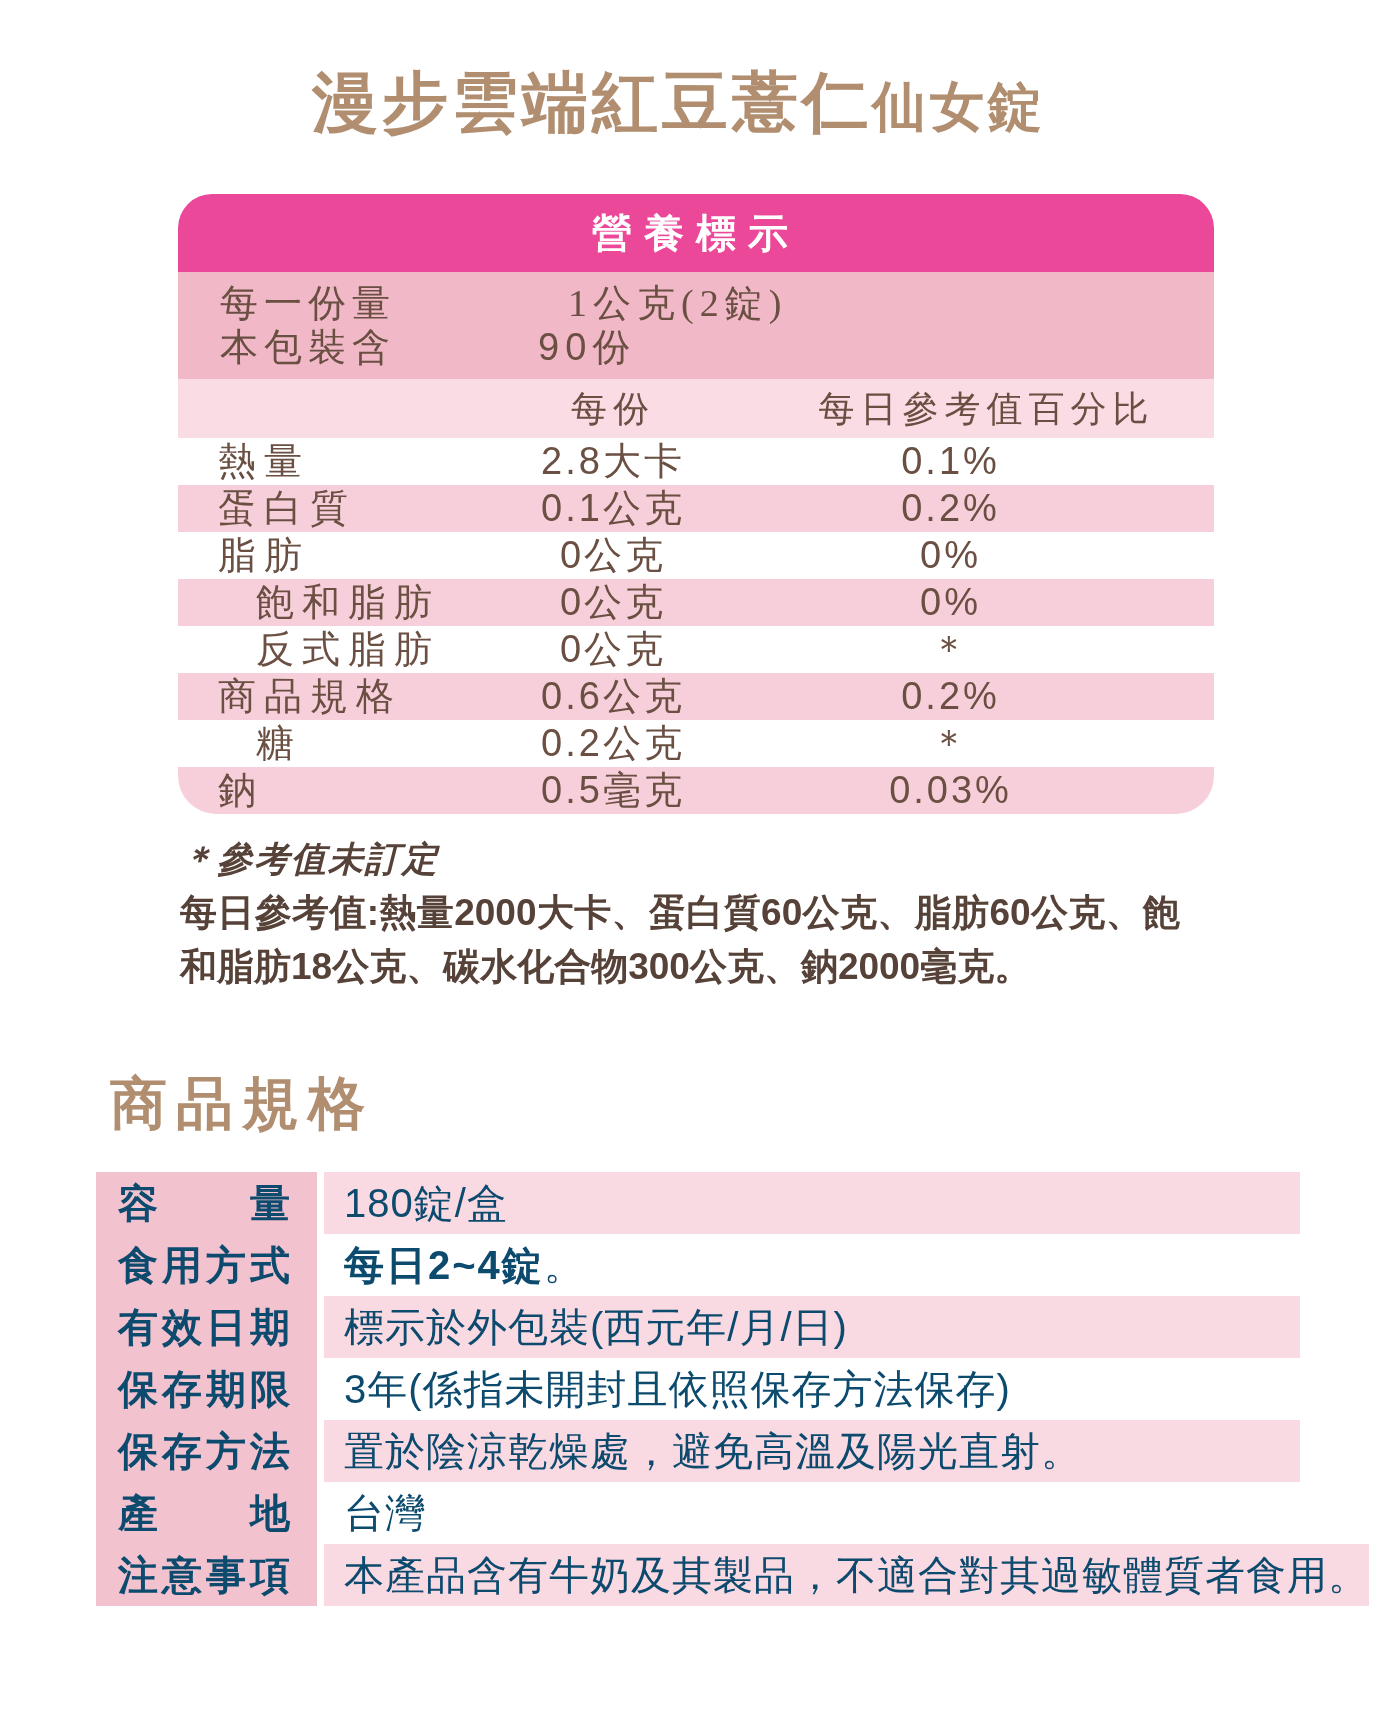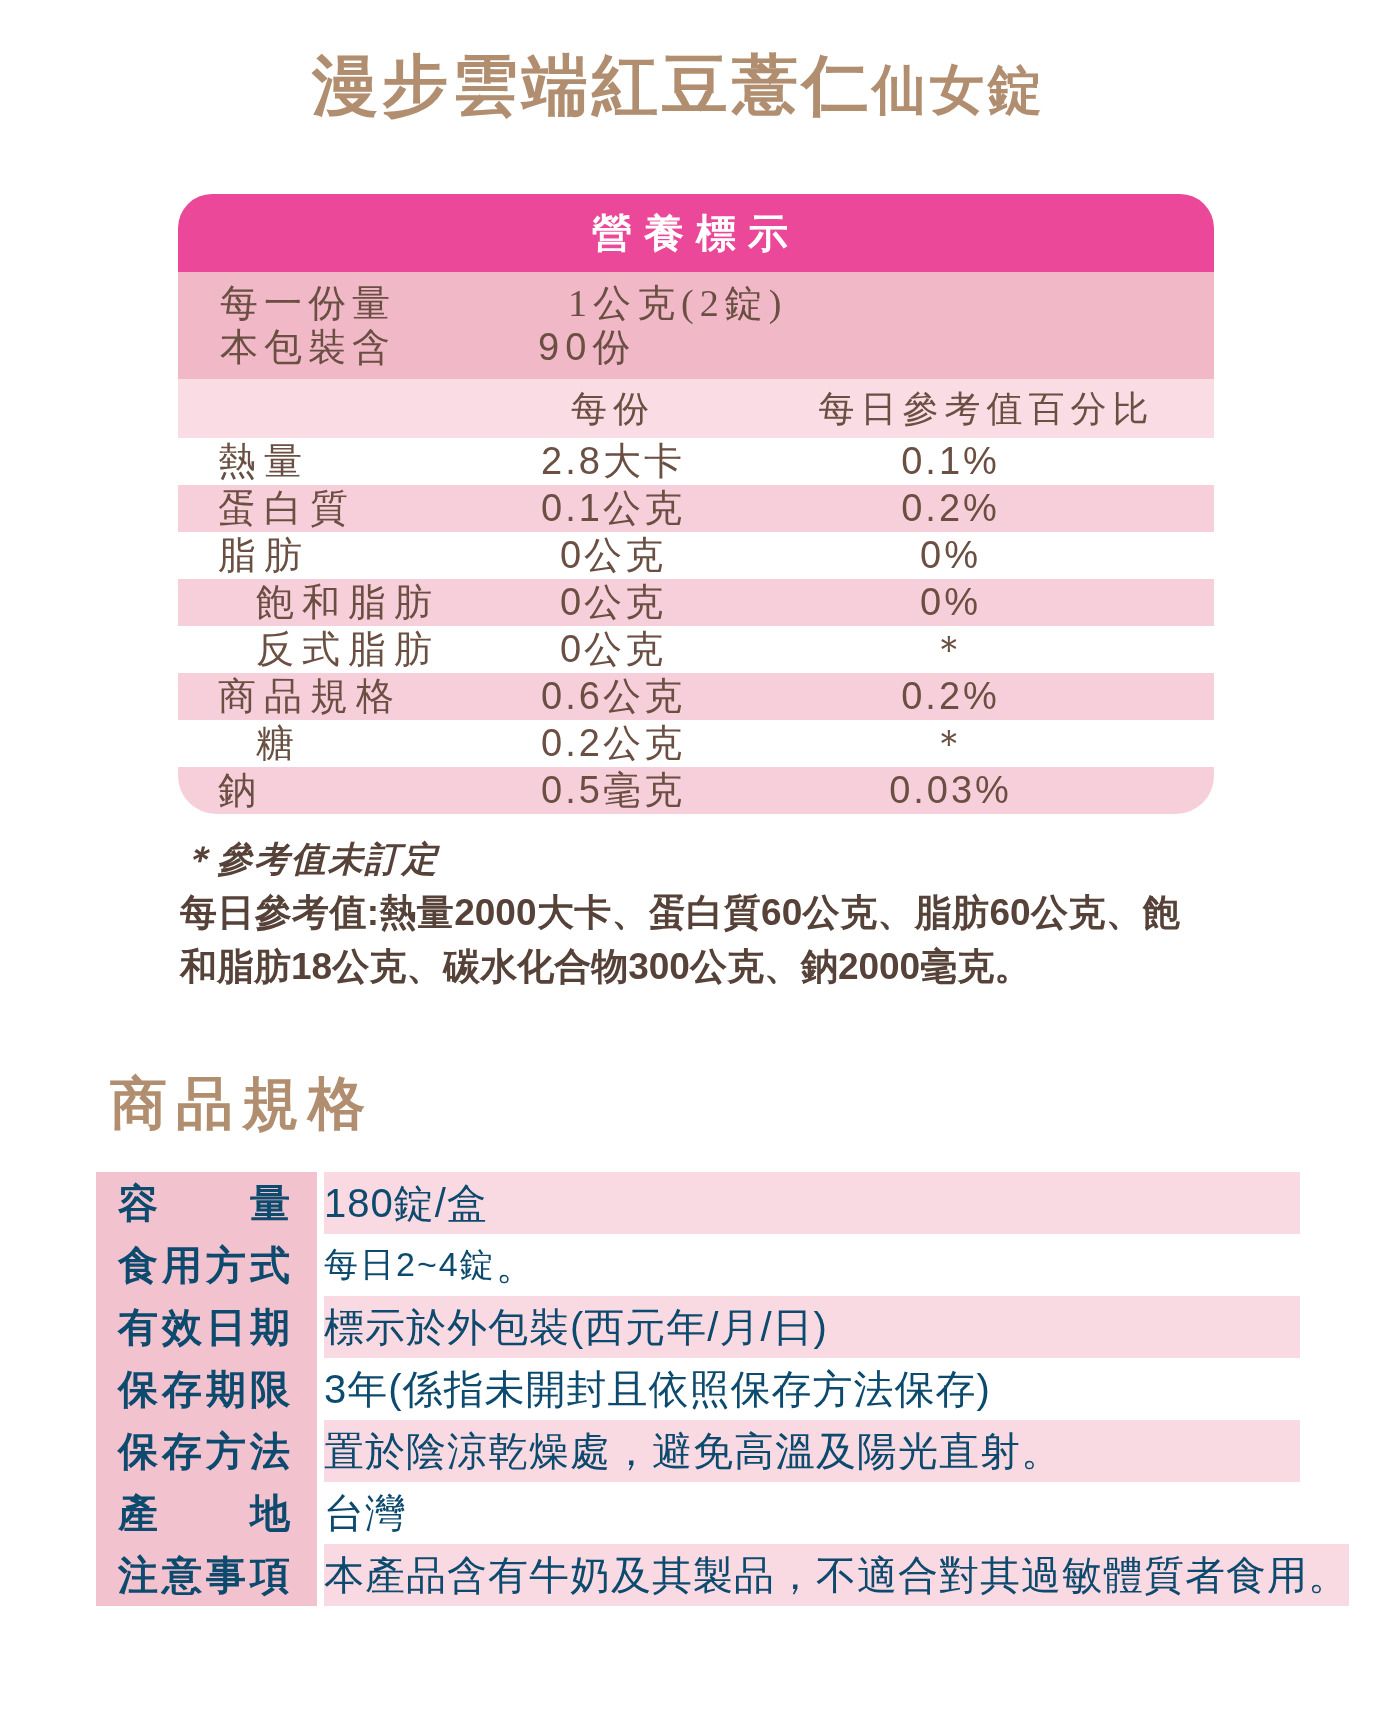--- a/index.html
+++ b/index.html
@@ -3,21 +3,21 @@
 <meta charset="utf-8">
 <style>
   html,body{margin:0;padding:0;}
   body{
     width:1400px;height:1726px;position:relative;background:#ffffff;
     font-family:"Liberation Sans","DejaVu Sans",sans-serif;
     -webkit-font-smoothing:antialiased;
   }
   
   .page-title{
-    position:absolute;top:41px;left:0;width:1358px;text-align:center;
+    position:absolute;top:58px;left:0;width:1358px;text-align:center;
     color:#b18e6f;font-weight:700;letter-spacing:4px;white-space:nowrap;
   }
   .page-title .t-main{font-size:66px;}
   .page-title .t-suffix{font-size:54px;}
   
   .ntable{
     position:absolute;left:178px;top:194px;width:1036px;
     border-radius:34px 34px 38px 38px;overflow:hidden;
     color:#6a4f42;
   }
@@ -57,30 +57,30 @@
   }
   .stable{position:absolute;left:96px;top:1172px;width:1204px;color:#0c4a6e;}
   .s-row{display:flex;height:62px;}
   .s-row .s-labelcell{
     width:221px;background:#f3c2cf;display:flex;align-items:center;
     padding-left:22px;box-sizing:border-box;flex:none;
   }
   .s-row .s-gap{width:7px;background:#ffffff;flex:none;}
   .s-row .s-valuecell{
     flex:1;background:#ffffff;display:flex;align-items:center;
-    box-sizing:border-box;white-space:nowrap;
+    padding-left:20px;box-sizing:border-box;white-space:nowrap;
   }
   .s-row:nth-of-type(odd) .s-valuecell{background:#f9d9e2;}
   .s-row .s-label{
     display:inline-block;width:172px;font-size:40px;font-weight:600;
     text-align:justify;text-align-last:justify;line-height:40px;
   }
   .s-row .s-label.bold{font-weight:800;}
   .s-row .s-text{font-size:40px;font-weight:500;letter-spacing:1px;}
-  .s-row .s-strong{font-size:34px;font-weight:400;letter-spacing:2px;}
+  .s-row .s-strong{font-size:40px;font-weight:700;letter-spacing:2px;}
   .s-strong:empty{display:none;}
 </style>
 </head>
 <body>
 
 <div class="page-title">
   <span class="t-main">漫步雲端紅豆薏仁</span><span class="t-suffix">仙女錠</span>
 </div>
 
 <div class="ntable">

